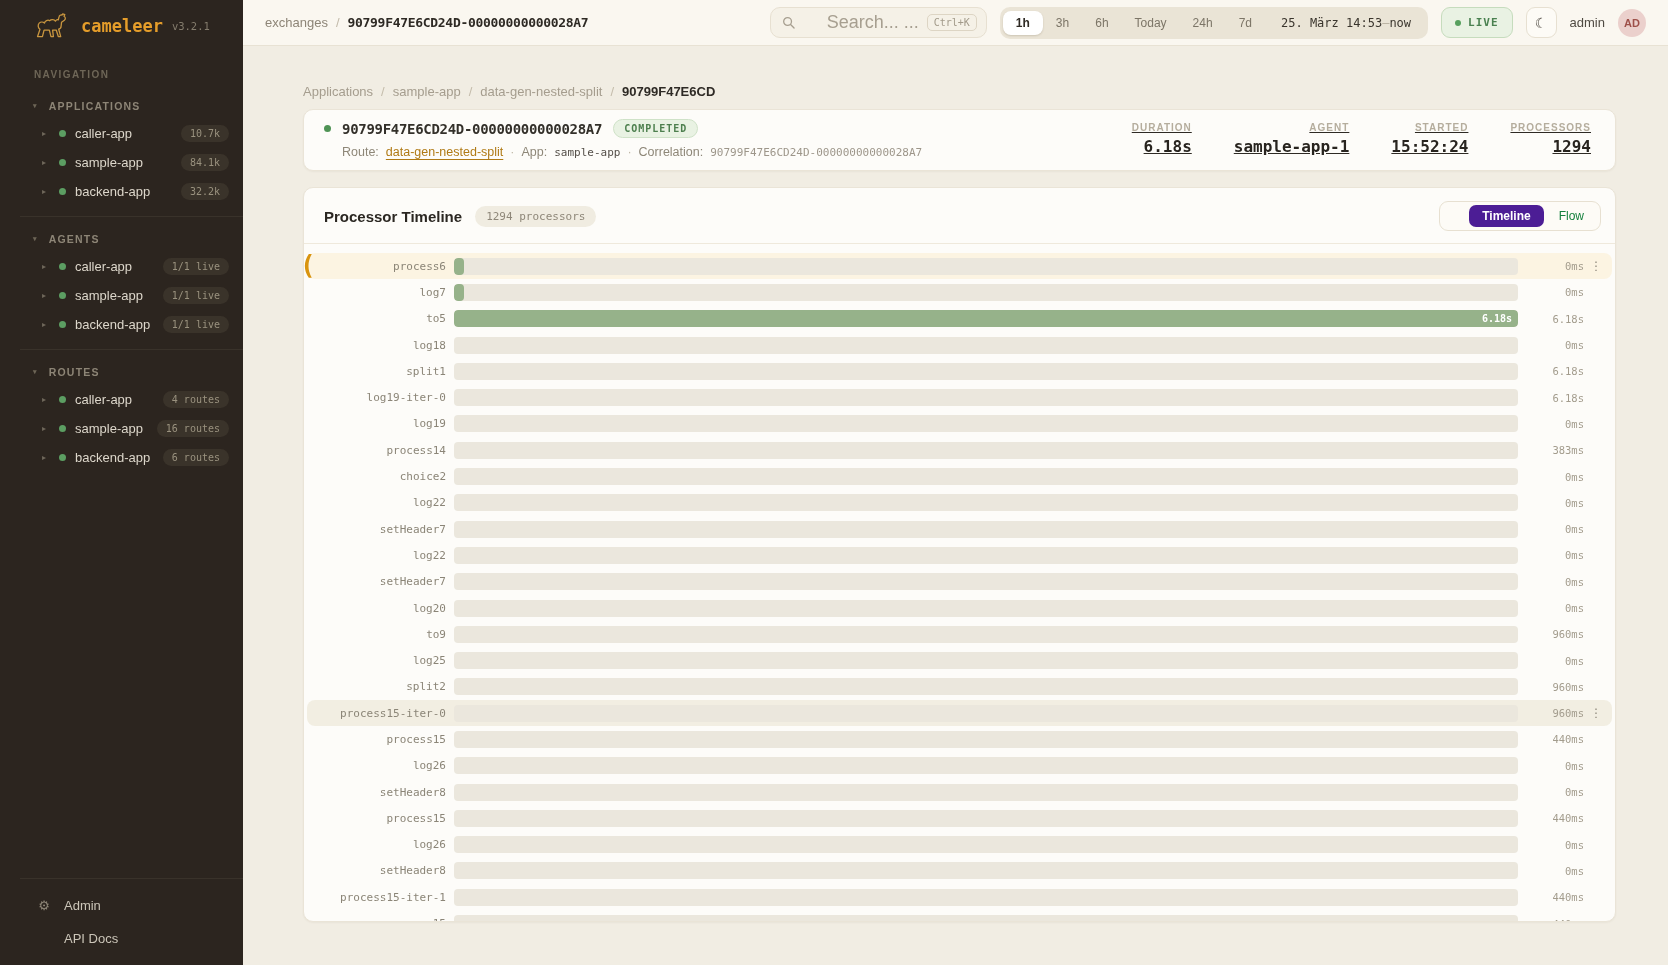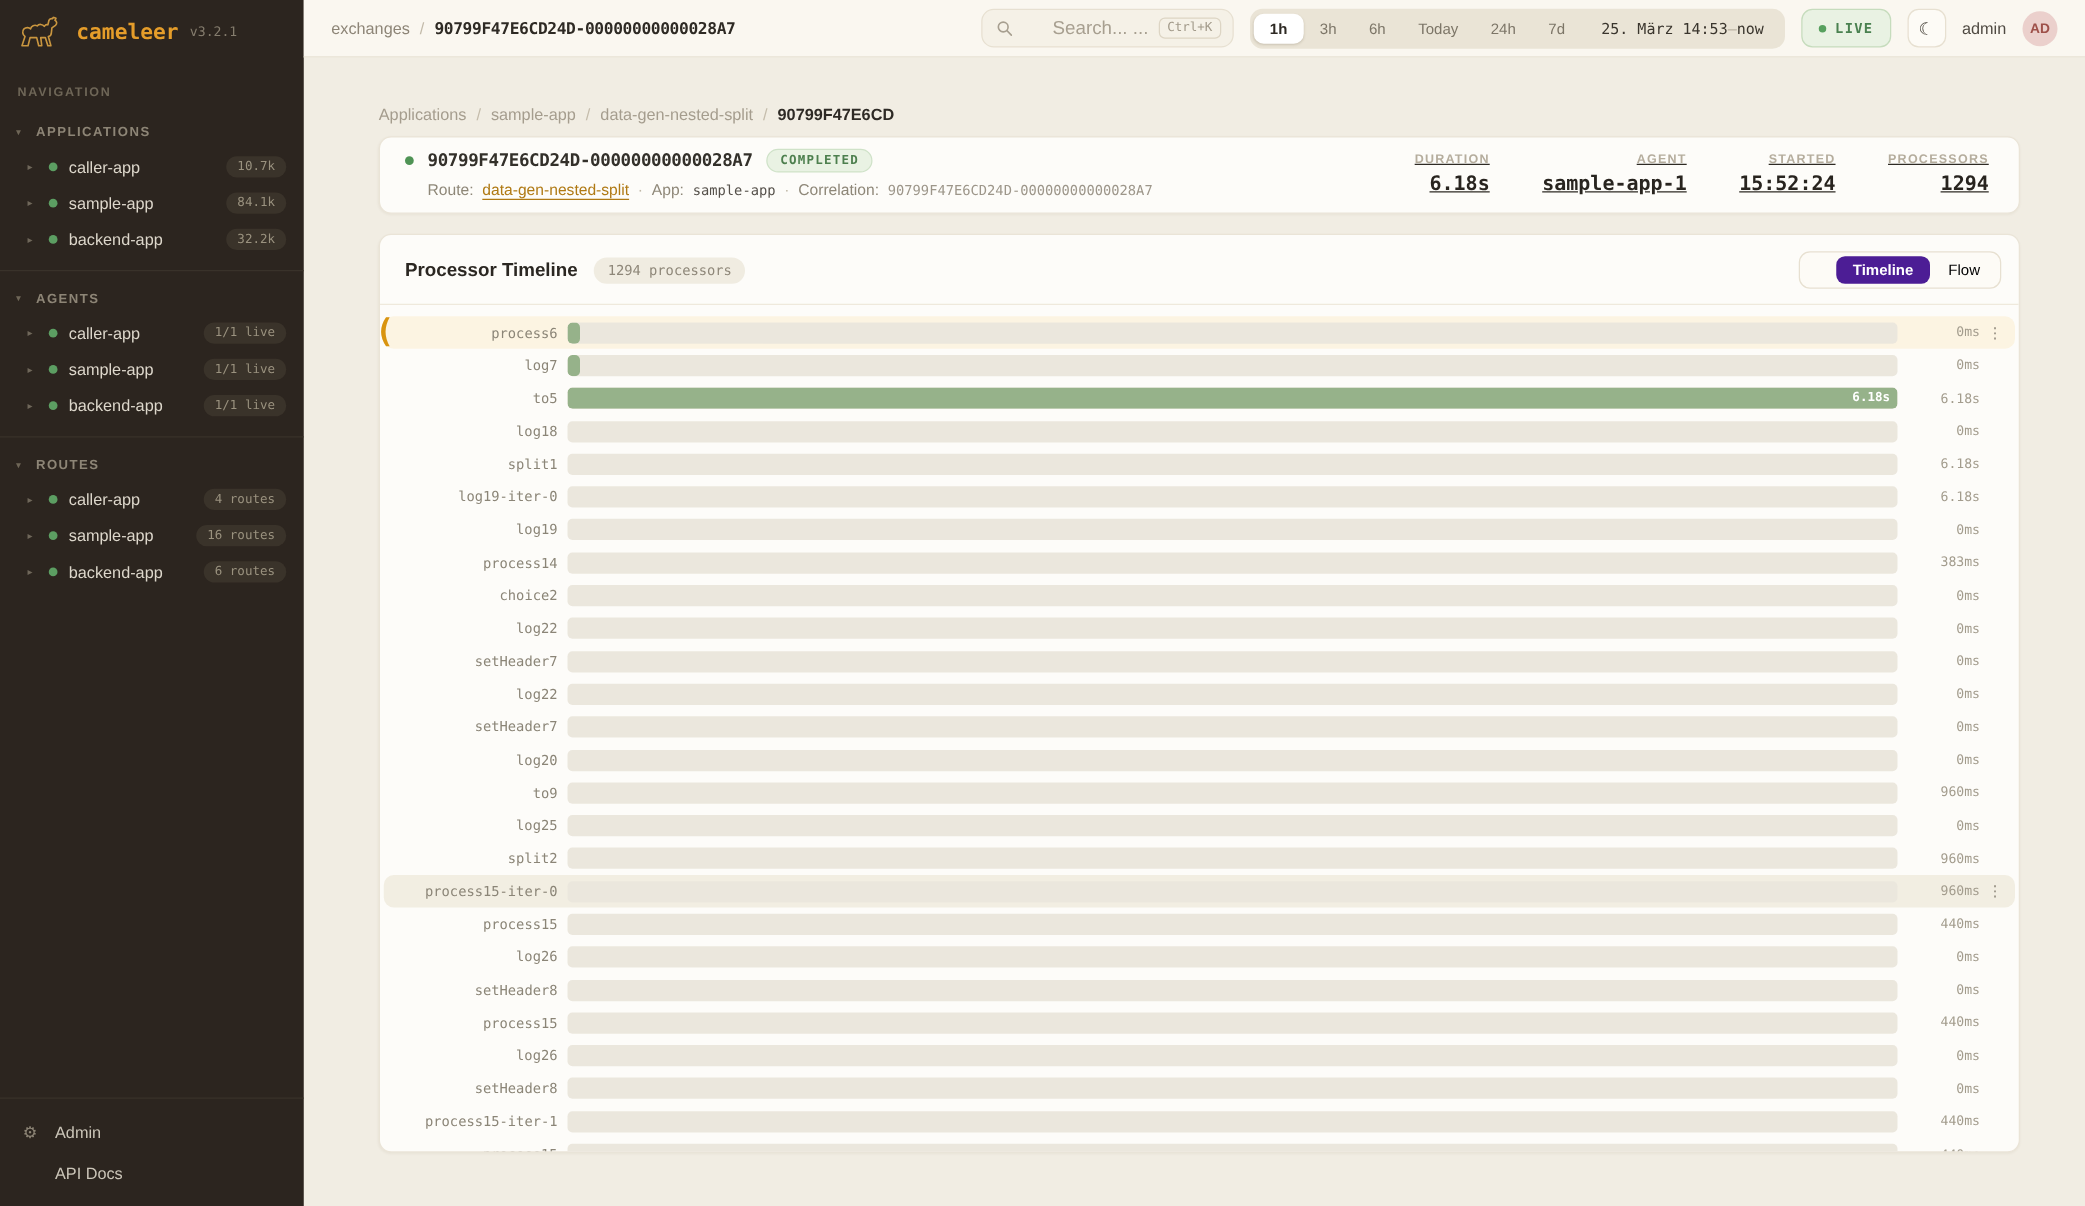--- a/index.html
+++ b/index.html
@@ -6,21 +6,21 @@
   html,body { width:1668px; height:965px; overflow:hidden; }
   body {
     font-family: "Liberation Sans", sans-serif;
     background:#f1ede3; color:#2e2a24;
     display:flex;
   }
 
   
   .sidebar {
     width:243px; flex:none; background:#2c251f; color:#d9d3c8;
-    display:flex; flex-direction:column; overflow:hidden;
+    display:flex; flex-direction:column; overflow:hidden;padding-left:20px;
   }
   .logo-row { display:flex; align-items:center; gap:9px; padding:13px 14px 8px; }
   .logo-name { font-family:"DejaVu Sans Mono", monospace; font-weight:bold; color:#e59d2a; font-size:17px; }
   .logo-ver { font-family:"DejaVu Sans Mono", monospace; font-size:10.5px; color:#847c6d; }
   .filter-box {
     margin:13px 12px 4px; height:30px; background:#251f19;
     border:1px solid #42392f; border-radius:8px;
     display:flex; align-items:center; gap:8px; padding:0 10px;
     color:#7c7467; font-size:12.5px;
   }
@@ -48,21 +48,21 @@
     display:flex; align-items:center; padding:0 22px; gap:12px;
   }
   .tb-crumb { display:flex; align-items:baseline; gap:8px; font-size:13px; color:#8d8577; }
   .tb-sep { color:#c2baa9; }
   .tb-id { font-family:"DejaVu Sans Mono", monospace; font-weight:bold; font-size:13px; color:#2e2a24; letter-spacing:-0.3px; }
   .tb-right { margin-left:auto; display:flex; align-items:center; gap:13px; }
   .search-pill {
     height:31px; display:flex; align-items:center; gap:8px; padding:0 9px 0 11px;
     background:#f5f1e7; border:1px solid #e7e0d1; border-radius:10px; color:#a79f90; cursor:text;
   }
-  .search-ph { font-size:15px;margin-left:24px; }
+  .search-ph { font-size:18px;margin-left:24px; }
   .kbd { font-family:"DejaVu Sans Mono", monospace; font-size:10px; color:#a29a8a; border:1px solid #ddd5c4; border-radius:5px; padding:2px 6px; }
   .chip-group { display:flex; height:31px; background:#fdfbf6; border:1px solid #e7e0d1; border-radius:10px; overflow:hidden; }
   .chip { display:flex; align-items:center; gap:7px; padding:0 12px; font-size:12.5px; color:#5c564c; cursor:pointer; }
   .chip + .chip { border-left:1px solid #eee8da; }
   .c-dot { width:7px; height:7px; border-radius:50%; }
   .time-pill { display:flex; align-items:center; background:#eae4d6; border-radius:10px; padding:3px; height:32px; }
   .range-btn { padding:5px 13px; font-size:12px; color:#7c7567; border-radius:8px; cursor:pointer; }
   .range-btn.active { background:#fff; color:#2e2a24; font-weight:bold; box-shadow:0 1px 2px rgba(70,55,25,.18); }
   .time-label { font-family:"DejaVu Sans Mono", monospace; font-size:12px; color:#3a352d; padding:0 14px 0 16px; display:flex; gap:0; }
   .time-dash { color:#b5ad9d; }
@@ -92,21 +92,21 @@
   .hc-stats { display:flex; gap:42px;text-decoration:underline; }
   .stat-col { display:flex; flex-direction:column; align-items:flex-end; }
   .stat-label { font-size:10px; letter-spacing:1px; color:#b5ad9d; font-weight:bold; }
   .stat-value { margin-top:4px; font-family:"DejaVu Sans Mono", monospace; font-weight:bold; font-size:16px; color:#28241f; }
 
   .tl-card { margin-top:16px; height:735px; overflow:hidden; }
   .tl-header { display:flex; align-items:center; gap:13px; padding:13px 14px 12px 20px; border-bottom:1px solid #efe9dc; }
   .tl-title { font-size:15px; font-weight:bold; color:#2b2722; }
   .tl-badge { font-family:"DejaVu Sans Mono", monospace; font-size:11px; color:#8e8779; background:#f0ece1; border-radius:999px; padding:4px 11px; }
   .view-toggle { margin-left:auto; display:flex; gap:2px; background:#fdfbf6; border:1px solid #e7e0d1; border-radius:9px; padding:3px; }
-  .view-btn { padding:4px 13px; font-size:12px; color:#000000; border-radius:7px; cursor:pointer; }
+  .view-btn { padding:4px 13px; font-size:12px; color:#15803d; border-radius:7px; cursor:pointer; }
   .view-btn.active { background:#4c1d95; color:#fff; font-weight:bold;margin-left:26px; }
 
   .rows { padding-top:9px; }
   .trow { display:flex; align-items:center; height:26.3px; margin:0 3px; padding:0 10px 0 13px; position:relative; border-radius:8px; }
   .trow.hl-amber { background:#fcf4e2; }
   .trow.hl-soft { background:#f2eee2; }
   .marker { position:absolute; left:-7px; top:50%; transform:translateY(-52%); color:#d9940f; font-family:"DejaVu Sans Mono", monospace; font-weight:bold; font-size:26px; }
   .t-label { width:126px; flex:none; text-align:right; font-family:"DejaVu Sans Mono", monospace; font-size:11px; color:#8b8577; white-space:nowrap; }
   .t-track { flex:1; height:17px; margin-left:8px; background:#ebe7dd; border-radius:4px; position:relative; overflow:hidden; }
   .t-fill { position:absolute; left:0; top:0; bottom:0; background:#96b28a; border-radius:4px; display:flex; align-items:center; justify-content:flex-end; padding-right:6px; color:#fff; font-family:"DejaVu Sans Mono", monospace; font-size:10px; font-weight:bold; }

